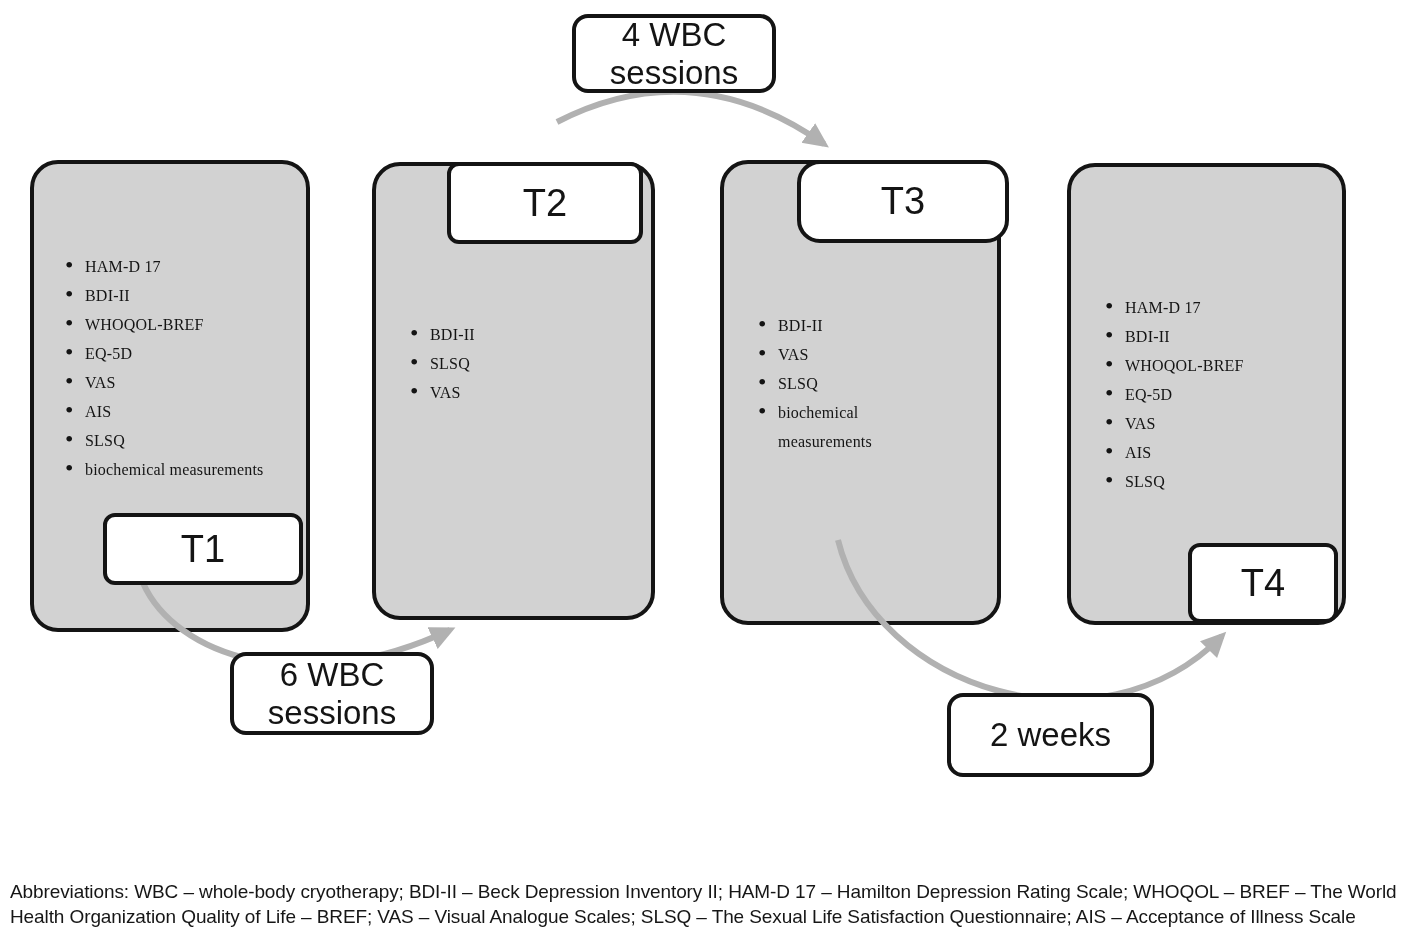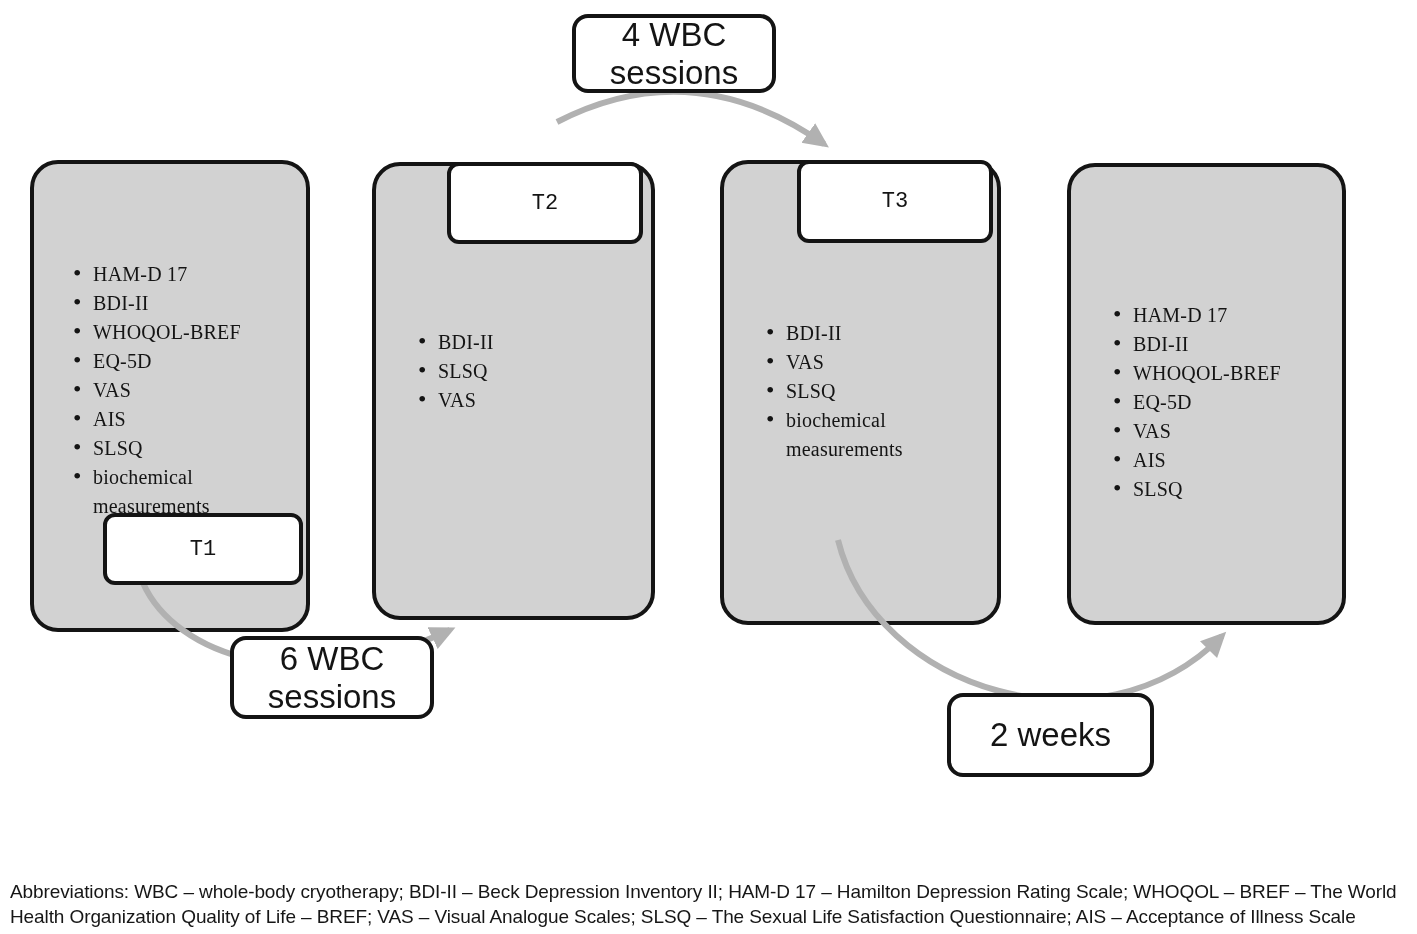--- a/index.html
+++ b/index.html
@@ -6,31 +6,31 @@
   .canvas{
     position:relative;width:1417px;height:934px;background:#ffffff;overflow:hidden;
     font-family:"Liberation Sans",sans-serif;
   }
   
   .panel{
     position:absolute;background:#d2d2d2;border:4px solid #141414;border-radius:28px;
     box-sizing:border-box;z-index:1;
   }
   .panel ul{
-    position:absolute;margin:12px;padding:0;list-style:none;
-    font-family:"Liberation Serif","DejaVu Serif",serif;font-size:20px;line-height:29px;
+    position:absolute;margin:4px;padding:0;list-style:none;
+    font-family:"Liberation Serif","DejaVu Serif",serif;font-size:16px;line-height:29px;
     color:#141414;letter-spacing:0.2px;
   }
   .panel li{position:relative;padding-left:22px;}
   .panel li::before{content:"\2022";position:absolute;left:2px;top:-1px;font-size:24px;}
   
   .tlabel{
     position:absolute;background:#ffffff;border:4px solid #141414;border-radius:12px;
     box-sizing:border-box;z-index:3;display:flex;align-items:center;justify-content:center;
-    font-family:Liberation Mono, monospace;font-size:22px;color:#141414;
+    font-family:Liberation Sans, sans-serif;font-size:38px;color:#141414;
   }
   
   .conn{
     position:absolute;background:#ffffff;border:4px solid #141414;border-radius:16px;
     box-sizing:border-box;z-index:3;display:flex;align-items:center;justify-content:center;
     text-align:center;font-family:"Liberation Sans",sans-serif;font-size:33px;
     line-height:38px;color:#141414;padding:2px 10px;
   }
   
   .arrows{position:absolute;left:0;top:0;width:1417px;height:934px;z-index:2;pointer-events:none;}
@@ -94,24 +94,25 @@
       <li>WHOQOL-BREF</li>
       <li>EQ-5D</li>
       <li>VAS</li>
       <li>AIS</li>
       <li>SLSQ</li>
     </ul>
   </div>
 
   <div class="tlabel" style="left:103px;top:513px;width:200px;height:72px;">T1</div>
   <div class="tlabel" style="left:447px;top:162px;width:196px;height:82px;">T2</div>
-  <div class="tlabel" style="left:797px;top:160px;width:196px;height:83px;">T3</div>
+  <div class="tlabel" style="left:797px;top:160px;width:212px;height:83px;border-radius:23px;">T3</div>
+  <div class="tlabel" style="left:1188px;top:543px;width:150px;height:80px;">T4</div>
 
   <div class="conn" style="left:572px;top:14px;width:204px;height:79px;">4 WBC sessions</div>
-  <div class="conn" style="left:230px;top:636px;width:204px;height:83px;">6 WBC sessions</div>
+  <div class="conn" style="left:230px;top:652px;width:204px;height:83px;">6 WBC sessions</div>
   <div class="conn" style="left:947px;top:693px;width:207px;height:84px;">2 weeks</div>
 
   <div class="footnote">
     <span>Abbreviations: WBC – whole-body cryotherapy; BDI-II – Beck Depression Inventory II; HAM-D 17 – Hamilton Depression Rating Scale; WHOQOL – BREF – The World</span>
     <span>Health Organization Quality of Life – BREF; VAS – Visual Analogue Scales; SLSQ – The Sexual Life Satisfaction Questionnaire; AIS – Acceptance of Illness Scale</span>
   </div>
 
 </div>
 
 </body></html>

